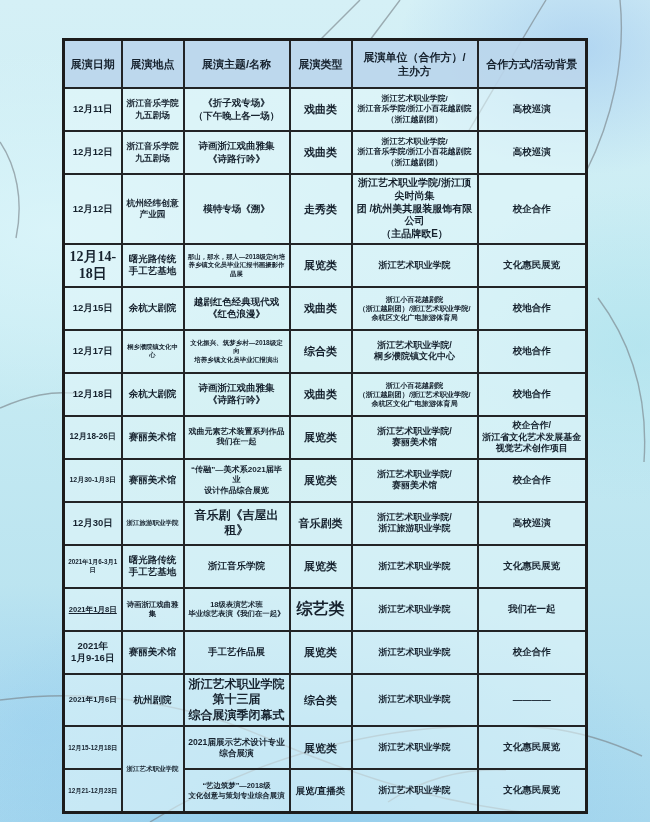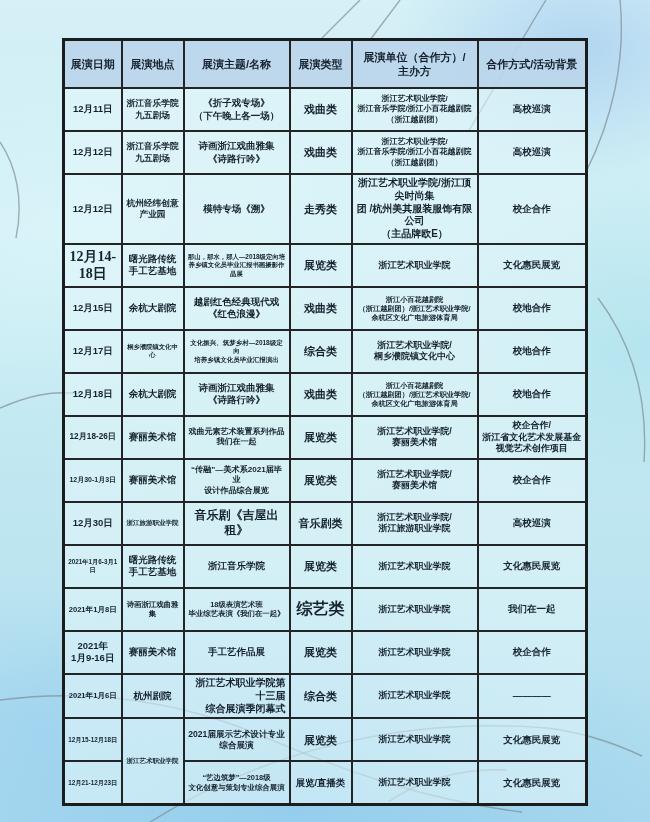--- a/index.html
+++ b/index.html
@@ -186,41 +186,41 @@
         <tr>
           <td style="font-size: 6.3px;">2021年1月6-3月1日</td>
           <td style="font-size: 9.5px;">曙光路传统
 手工艺基地</td>
           <td style="font-size: 9.5px;">浙江音乐学院</td>
           <td style="font-size: 11px;">展览类</td>
           <td style="font-size: 9px;">浙江艺术职业学院</td>
           <td style="font-size: 9.5px;">文化惠民展览</td>
         </tr>
         <tr>
-          <td style="font-size: 7.6px;">2021年1月8日</td>
+          <td style="font-size: 7.6px; text-decoration: underline;">2021年1月8日</td>
           <td style="font-size: 7.4px;">诗画浙江戏曲雅集</td>
           <td style="font-size: 7.4px;">18级表演艺术班
 毕业综艺表演《我们在一起》</td>
           <td style="font-size: 16px;">综艺类</td>
           <td style="font-size: 9px;">浙江艺术职业学院</td>
           <td style="font-size: 9.5px;">我们在一起</td>
         </tr>
         <tr>
           <td style="font-size: 9.5px;">2021年
 1月9-16日</td>
           <td style="font-size: 9.5px;">赛丽美术馆</td>
           <td style="font-size: 9.5px;">手工艺作品展</td>
           <td style="font-size: 11px;">展览类</td>
           <td style="font-size: 9px;">浙江艺术职业学院</td>
           <td style="font-size: 9.5px;">校企合作</td>
         </tr>
         <tr>
           <td style="font-size: 7.6px;">2021年1月6日</td>
           <td style="font-size: 9.5px;">杭州剧院</td>
-          <td style="font-size: 10px; text-align: right;">浙江艺术职业学院第十三届
+          <td style="font-size: 12px;">浙江艺术职业学院第十三届
 综合展演季闭幕式</td>
           <td style="font-size: 11px;">综合类</td>
           <td style="font-size: 9px;">浙江艺术职业学院</td>
           <td style="font-size: 9.5px;">————</td>
         </tr>
         <tr>
           <td style="font-size: 6.3px;">12月15-12月18日</td>
           <td rowspan="2" style="font-size: 6.5px;">浙江艺术职业学院</td>
           <td style="font-size: 8.6px;">2021届展示艺术设计专业
 综合展演</td>

